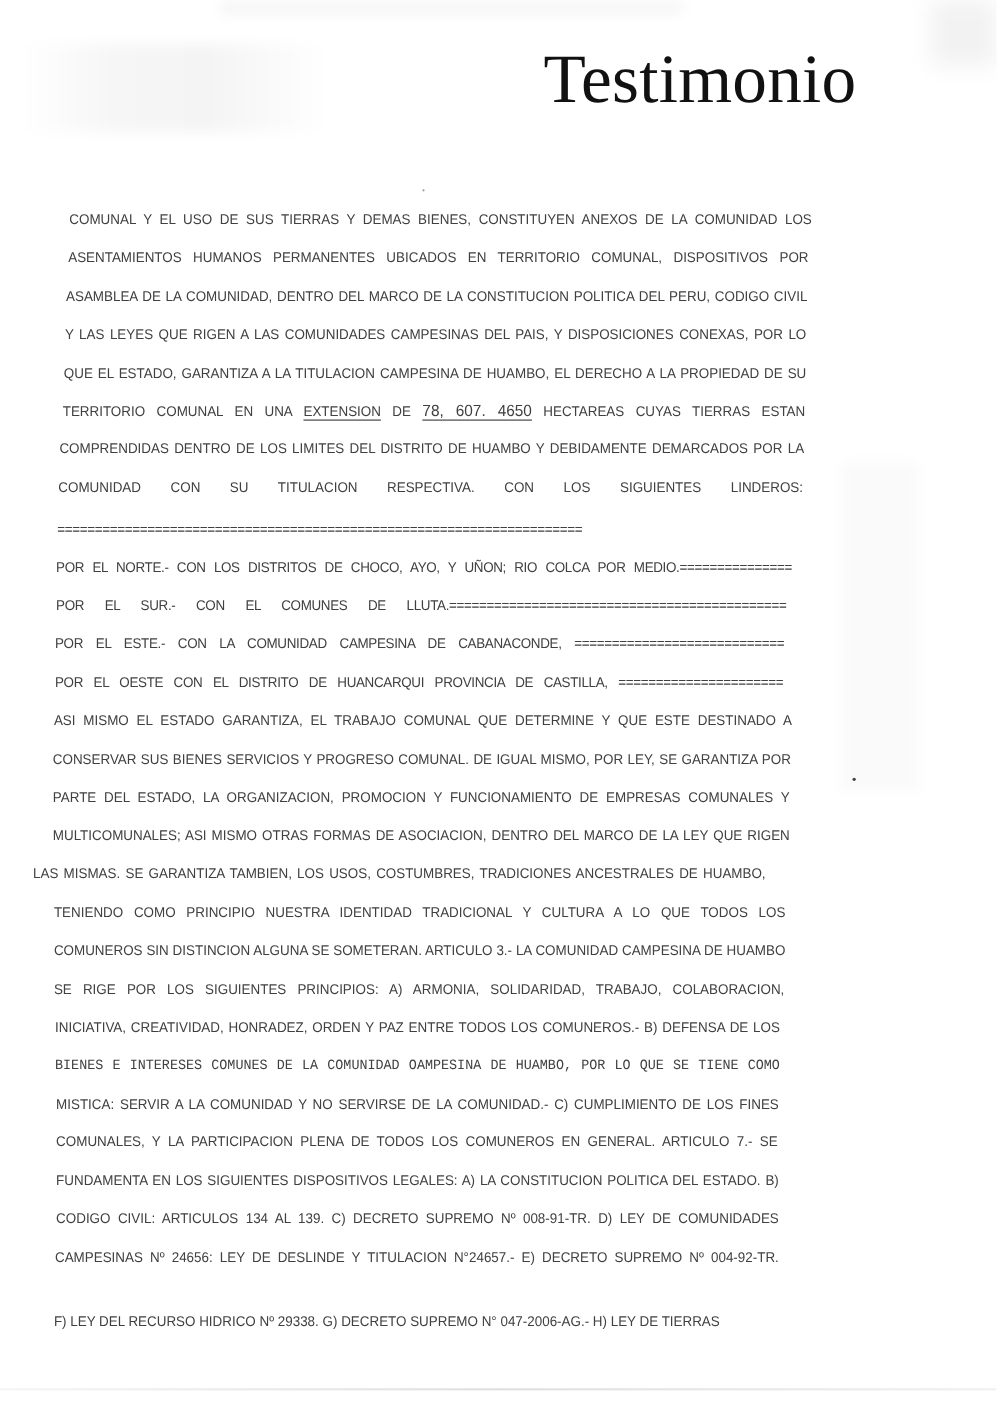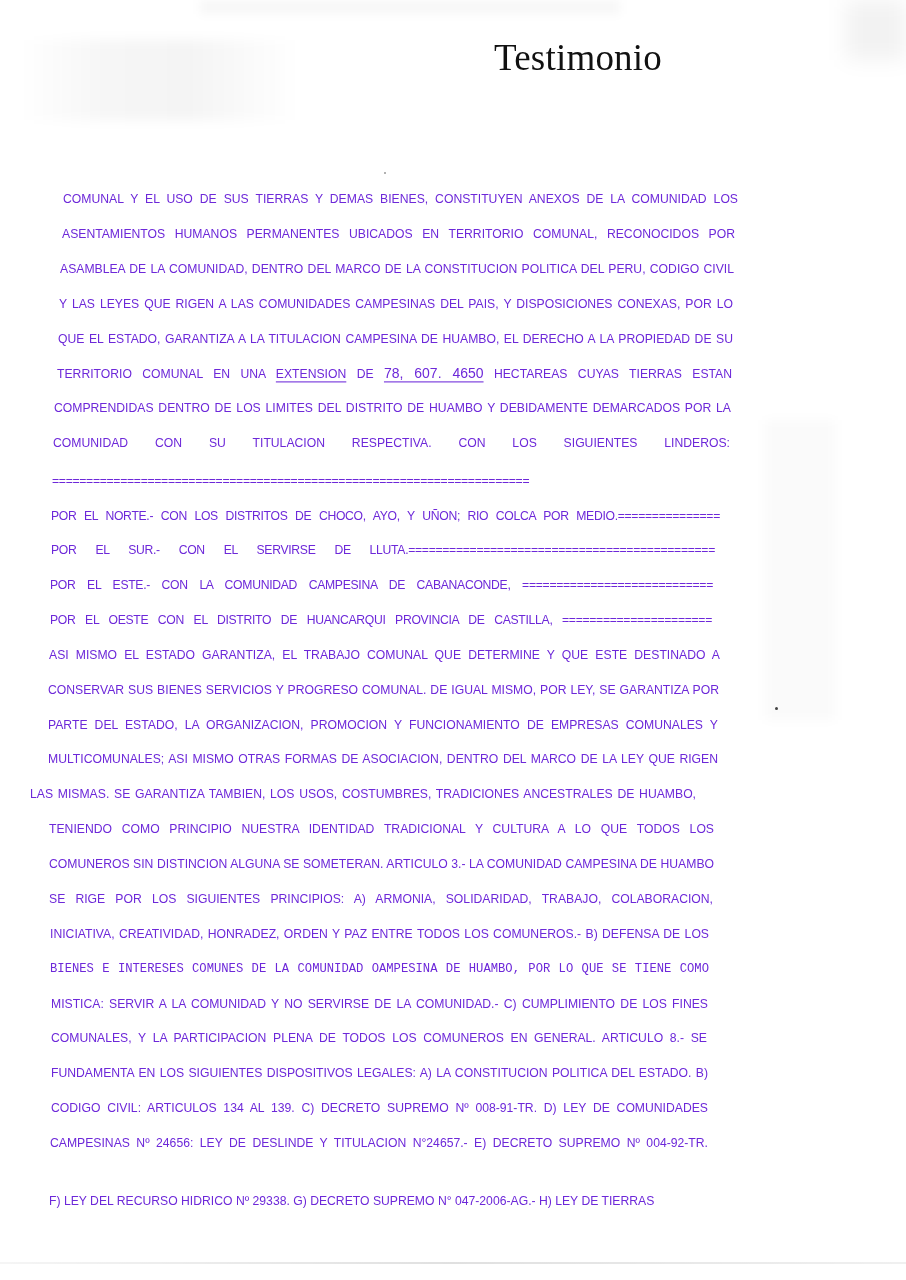--- a/index.html
+++ b/index.html
@@ -65,41 +65,41 @@
       width: 3px;
       height: 3px;
       border-radius: 50%;
       background: #444;
     }
     .title {
       position: absolute;
       left: 494px;
       top: 36px;
       font-family: "Liberation Serif", serif;
-      font-size: 37px;
+      font-size: 63px;
       color: #111;
       letter-spacing: 0.2px;
       white-space: nowrap;
       text-align: right;
     }
     .body-text {
       position: absolute;
       left: 0;
       top: 0;
       width: 906px;
     }
     .line {
       position: absolute;
       font-size: 12.2px;
       line-height: 14px;
       white-space: nowrap;
       text-align: justify;
       text-align-last: justify;
       transform: scaleY(1.05);
-      color: #6d28d9;
+      color: #404040;
     }
     .line.last {
       text-align-last: left;
     }
     .u {
       text-decoration: underline;
       text-underline-offset: 3px;
       text-decoration-thickness: 1px;
     }
     .big {
@@ -114,41 +114,41 @@
 <div class="ghost-corner"></div>
 <div class="ghost-right"></div>
 <div class="bottom-line"></div>
 <div class="speck" style="left:775px; top:707px;"></div>
 <div class="speck" style="left:384px; top:172px; width:2px; height:2px; background:#999;"></div>
 
 <div class="title">Testimonio</div>
 
 <div class="body-text">
   <div class="line" style="left:63px; top:192px; width:675px;">COMUNAL Y EL USO DE SUS TIERRAS Y DEMAS BIENES, CONSTITUYEN ANEXOS DE LA COMUNIDAD LOS</div>
-  <div class="line" style="left:62px; top:227px; width:673px;">ASENTAMIENTOS HUMANOS PERMANENTES UBICADOS EN TERRITORIO COMUNAL, RECONOCIDOS POR</div>
+  <div class="line" style="left:62px; top:227px; width:673px;">ASENTAMIENTOS HUMANOS PERMANENTES UBICADOS EN TERRITORIO COMUNAL, DISPOSITIVOS POR</div>
   <div class="line" style="left:60px; top:262px; width:674px;">ASAMBLEA DE LA COMUNIDAD, DENTRO DEL MARCO DE LA CONSTITUCION POLITICA DEL PERU, CODIGO CIVIL</div>
   <div class="line" style="left:59px; top:297px; width:674px;">Y LAS LEYES QUE RIGEN A LAS COMUNIDADES CAMPESINAS DEL PAIS, Y DISPOSICIONES CONEXAS, POR LO</div>
   <div class="line" style="left:58px; top:332px; width:675px;">QUE EL ESTADO, GARANTIZA A LA TITULACION CAMPESINA DE HUAMBO, EL DERECHO A LA PROPIEDAD DE SU</div>
   <div class="line" style="left:57px; top:366px; width:675px;"><span>TERRITORIO COMUNAL EN UNA </span><span class="u">EXTENSION</span><span> DE </span><span class="u big">78, 607. 4650</span><span> HECTAREAS CUYAS TIERRAS ESTAN</span></div>
   <div class="line" style="left:54px; top:401px; width:677px;">COMPRENDIDAS DENTRO DE LOS LIMITES DEL DISTRITO DE HUAMBO Y DEBIDAMENTE DEMARCADOS POR LA</div>
   <div class="line" style="left:53px; top:436px; width:677px;">COMUNIDAD CON SU TITULACION RESPECTIVA. CON LOS SIGUIENTES LINDEROS:</div>
   <div class="line" style="left:52px; top:474px; width:667px; letter-spacing:-0.3px;">======================================================================</div>
   <div class="line" style="left:51px; top:509px; width:669px; letter-spacing:-0.3px;">POR EL NORTE.- CON LOS DISTRITOS DE CHOCO, AYO, Y UÑON; RIO COLCA POR MEDIO.===============</div>
-  <div class="line" style="left:51px; top:543px; width:664px; letter-spacing:-0.3px;">POR EL SUR.- CON EL SERVIRSE DE LLUTA.=============================================</div>
+  <div class="line" style="left:51px; top:543px; width:664px; letter-spacing:-0.3px;">POR EL SUR.- CON EL COMUNES DE LLUTA.=============================================</div>
   <div class="line" style="left:50px; top:578px; width:663px; letter-spacing:-0.3px;">POR EL ESTE.- CON LA COMUNIDAD CAMPESINA DE CABANACONDE, ============================</div>
   <div class="line" style="left:50px; top:613px; width:662px; letter-spacing:-0.3px;">POR EL OESTE CON EL DISTRITO DE HUANCARQUI PROVINCIA DE CASTILLA, ======================</div>
   <div class="line" style="left:49px; top:648px; width:671px;">ASI MISMO EL ESTADO GARANTIZA, EL TRABAJO COMUNAL QUE DETERMINE Y QUE ESTE DESTINADO A</div>
   <div class="line" style="left:48px; top:683px; width:671px;">CONSERVAR SUS BIENES SERVICIOS Y PROGRESO COMUNAL. DE IGUAL MISMO, POR LEY, SE GARANTIZA POR</div>
   <div class="line" style="left:48px; top:718px; width:670px;">PARTE DEL ESTADO, LA ORGANIZACION, PROMOCION Y FUNCIONAMIENTO DE EMPRESAS COMUNALES Y</div>
   <div class="line" style="left:48px; top:752px; width:670px;">MULTICOMUNALES; ASI MISMO OTRAS FORMAS DE ASOCIACION, DENTRO DEL MARCO DE LA LEY QUE RIGEN</div>
   <div class="line" style="left:30px; top:787px; width:666px;">LAS MISMAS. SE GARANTIZA TAMBIEN, LOS USOS, COSTUMBRES, TRADICIONES ANCESTRALES DE HUAMBO,</div>
   <div class="line" style="left:49px; top:822px; width:665px;">TENIENDO COMO PRINCIPIO NUESTRA IDENTIDAD TRADICIONAL Y CULTURA A LO QUE TODOS LOS</div>
   <div class="line" style="left:49px; top:857px; width:665px;">COMUNEROS SIN DISTINCION ALGUNA SE SOMETERAN. ARTICULO 3.- LA COMUNIDAD CAMPESINA DE HUAMBO</div>
   <div class="line" style="left:49px; top:892px; width:664px;">SE RIGE POR LOS SIGUIENTES PRINCIPIOS: A) ARMONIA, SOLIDARIDAD, TRABAJO, COLABORACION,</div>
   <div class="line" style="left:50px; top:927px; width:659px;">INICIATIVA, CREATIVIDAD, HONRADEZ, ORDEN Y PAZ ENTRE TODOS LOS COMUNEROS.- B) DEFENSA DE LOS</div>
   <div class="line" style="left:50px; top:962px; width:659px;font-family:Liberation Mono, monospace;">BIENES E INTERESES COMUNES DE LA COMUNIDAD OAMPESINA DE HUAMBO, POR LO QUE SE TIENE COMO</div>
   <div class="line" style="left:51px; top:997px; width:657px;">MISTICA: SERVIR A LA COMUNIDAD Y NO SERVIRSE DE LA COMUNIDAD.- C) CUMPLIMIENTO DE LOS FINES</div>
-  <div class="line" style="left:51px; top:1031px; width:656px;">COMUNALES, Y LA PARTICIPACION PLENA DE TODOS LOS COMUNEROS EN GENERAL. ARTICULO 8.- SE</div>
+  <div class="line" style="left:51px; top:1031px; width:656px;">COMUNALES, Y LA PARTICIPACION PLENA DE TODOS LOS COMUNEROS EN GENERAL. ARTICULO 7.- SE</div>
   <div class="line" style="left:51px; top:1066px; width:657px;">FUNDAMENTA EN LOS SIGUIENTES DISPOSITIVOS LEGALES: A) LA CONSTITUCION POLITICA DEL ESTADO. B)</div>
   <div class="line" style="left:51px; top:1101px; width:657px;">CODIGO CIVIL: ARTICULOS 134 AL 139. C) DECRETO SUPREMO Nº 008-91-TR. D) LEY DE COMUNIDADES</div>
   <div class="line" style="left:50px; top:1136px; width:658px;">CAMPESINAS Nº 24656: LEY DE DESLINDE Y TITULACION N°24657.- E) DECRETO SUPREMO Nº 004-92-TR.</div>
   <div class="line last" style="left:49px; top:1171px; width:660px;margin-top:23px;">F) LEY DEL RECURSO HIDRICO Nº 29338. G) DECRETO SUPREMO N° 047-2006-AG.- H) LEY DE TIERRAS</div>
 </div>
 
 </body></html>

